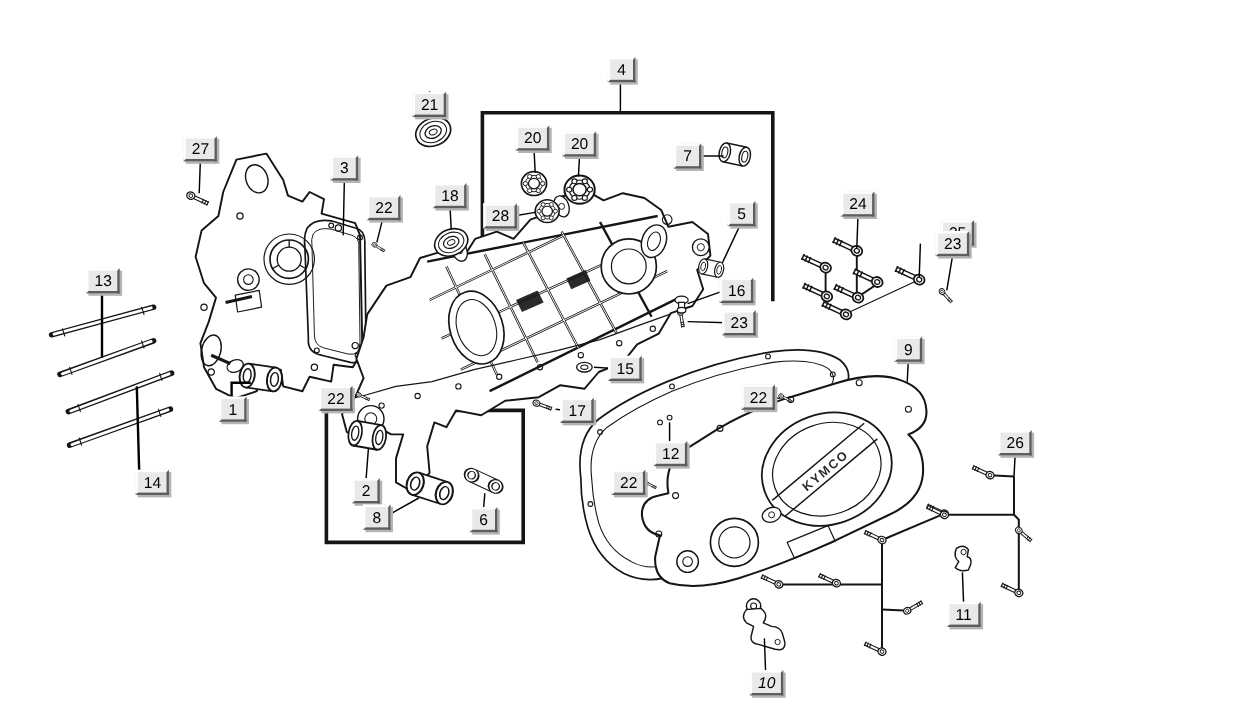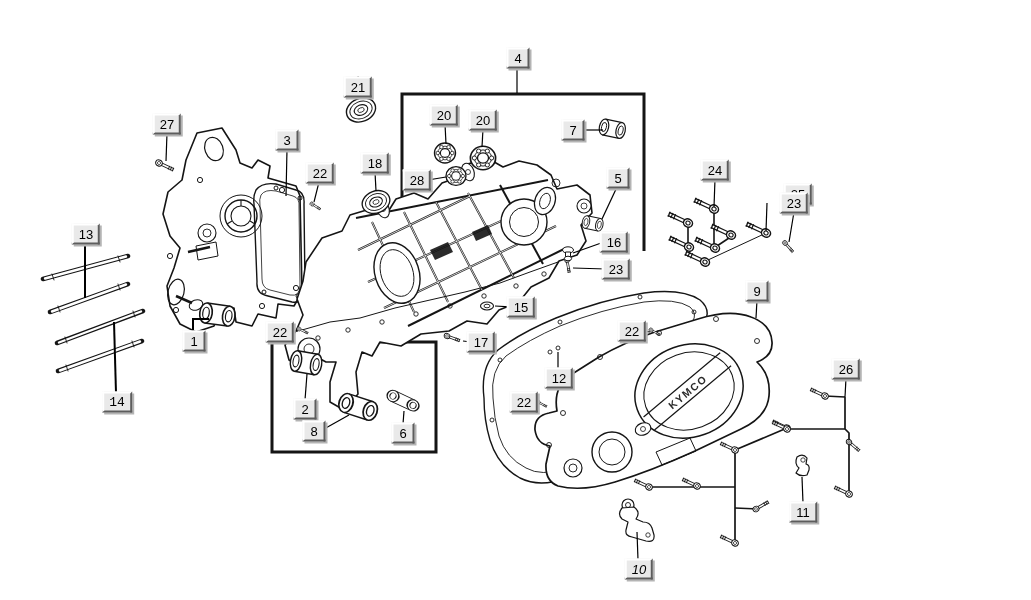--- a/index.html
+++ b/index.html
@@ -408,21 +408,21 @@
       <div class="callout" style="left: 417px; top: 180px;">28</div>
       <div class="callout" style="left: 518px; top: 58px;">4</div>
       <div class="callout" style="left: 573px; top: 130px;">7</div>
       <div class="callout" style="left: 618px; top: 178px;">5</div>
       <div class="callout" style="left: 715px; top: 170px;">24</div>
       <div class="callout" style="left: 798px; top: 194px;">25</div>
       <div class="callout" style="left: 794px; top: 203px;">23</div>
       <div class="callout" style="left: 614px; top: 242px;">16</div>
       <div class="callout" style="left: 616px; top: 269px;">23</div>
       <div class="callout" style="left: 86px; top: 234px; text-align: center;">13</div>
-      <div class="callout" style="left: 117px; top: 402px; font-family: Liberation Mono, monospace;">14</div>
+      <div class="callout" style="left: 127px; top: 402px;">14</div>
       <div class="callout" style="left: 194px; top: 341px;">1</div>
       <div class="callout" style="left: 280px; top: 332px;">22</div>
       <div class="callout" style="left: 305px; top: 409px;">2</div>
       <div class="callout" style="left: 314px; top: 431px;">8</div>
       <div class="callout" style="left: 403px; top: 433px;">6</div>
       <div class="callout" style="left: 481px; top: 342px;">17</div>
       <div class="callout" style="left: 521px; top: 307px;">15</div>
       <div class="callout" style="left: 559px; top: 378px;">12</div>
       <div class="callout" style="left: 632px; top: 331px;">22</div>
       <div class="callout" style="left: 524px; top: 402px;">22</div>

